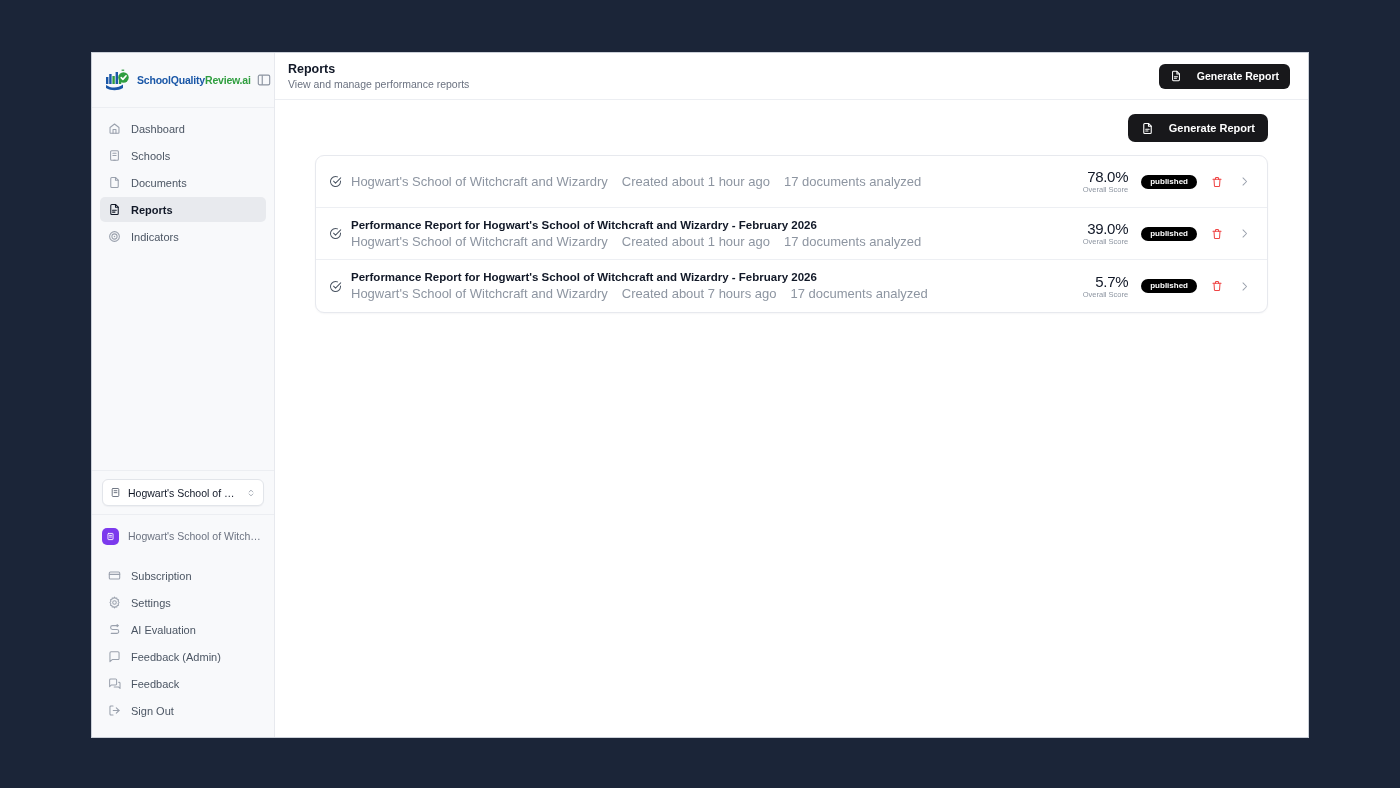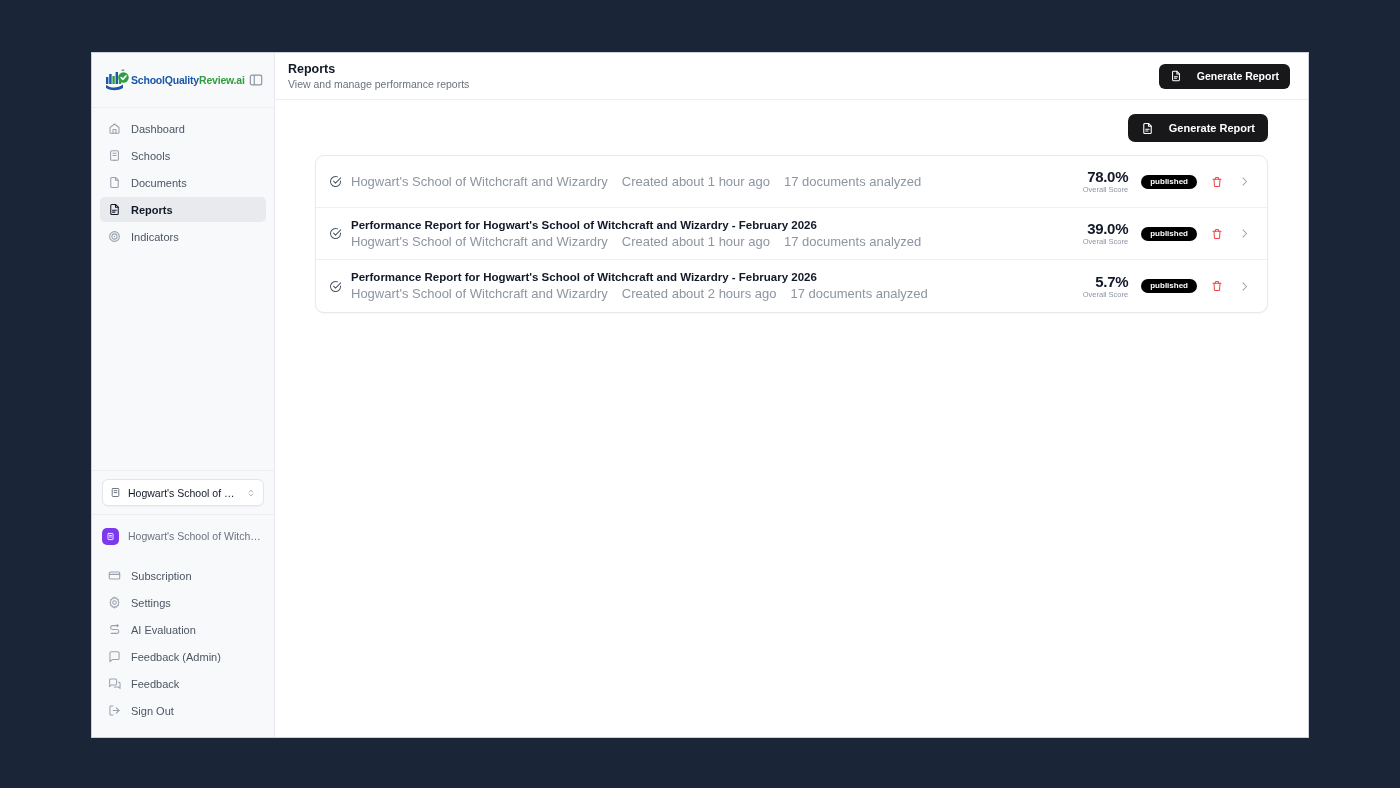--- a/index.html
+++ b/index.html
@@ -29,21 +29,21 @@
     display: flex;
     flex-direction: column;
     flex: 0 0 183px;
   }
   .brand {
     height: 55px;
     display: flex;
     align-items: center;
     padding: 0 10px 0 13px;
     border-bottom: 1px solid #eceef2;
-    gap: 0;
+    gap: 6px;
   }
   .brand-mark { width: 26px; height: 22px; flex: 0 0 26px; position: relative; }
   .brand-text { font-size: 10.5px; font-weight: 700; letter-spacing: -0.2px; white-space: nowrap; }
   .brand-text .b1 { color: #1a57a7; }
   .brand-text .b2 { color: #2f9e3f; }
   .panel-toggle {
     margin-left: auto;
     width: 17px; height: 17px;
     display: flex; align-items: center; justify-content: center;
     cursor: pointer;
@@ -165,21 +165,21 @@
     border-bottom: 1px solid #edeff3;
     cursor: pointer;
   }
   .report-row:last-child { border-bottom: none; }
   .row-check { width: 13px; height: 13px; flex: 0 0 13px; color: #4b5563; margin-right: 9px; display: flex; align-items: center; justify-content: center; }
   .row-main { min-width: 0; flex: 1 1 auto; display: flex; flex-direction: column; gap: 3px; }
   .row-title { font-size: 11.5px; font-weight: 600; color: #111827; white-space: nowrap; overflow: hidden; text-overflow: ellipsis; }
   .row-meta { display: flex; gap: 14px; font-size: 13px; color: #8d95a1; white-space: nowrap; }
   .row-right { display: flex; align-items: center; gap: 13px; flex: 0 0 auto; margin-left: 16px; }
   .score-block { display: flex; flex-direction: column; align-items: flex-end; gap: 1px; min-width: 54px; }
-  .score-value { font-size: 15px; font-weight: 700; color: #111827; letter-spacing: -0.3px; line-height: 1; }
+  .score-value { font-size: 15px; font-weight: 400; color: #111827; letter-spacing: -0.3px; line-height: 1; }
   .score-label { font-size: 7.5px; color: #8d95a1; }
   .badge {
     background: #000000;
     color: #ffffff;
     font-size: 8px;
     font-weight: 600;
     border-radius: 999px;
     padding: 3px 9px;
     line-height: 1;
   }
@@ -481,21 +481,21 @@
           <span class="row-check">
             <svg width="13" height="13" viewBox="0 0 16 16" fill="none" stroke="currentColor" stroke-width="1.25" stroke-linecap="round" stroke-linejoin="round">
               <path d="M14.2 7.4 V8 a6.2 6.2 0 1 1-3.7-5.7"></path>
               <path d="M5.6 7.6 L8 10 L14.4 3.5"></path>
             </svg>
           </span>
           <div class="row-main">
             <div class="row-title">Performance Report for Hogwart's School of Witchcraft and Wizardry - February 2026</div>
             <div class="row-meta">
               <span>Hogwart's School of Witchcraft and Wizardry</span>
-              <span>Created about 2 hours ago</span>
+              <span>Created about 7 hours ago</span>
               <span>17 documents analyzed</span>
             </div>
           </div>
           <div class="row-right">
             <div class="score-block">
               <div class="score-value">5.7%</div>
               <div class="score-label">Overall Score</div>
             </div>
             <span class="badge">published</span>
             <span class="icon-btn trash">

